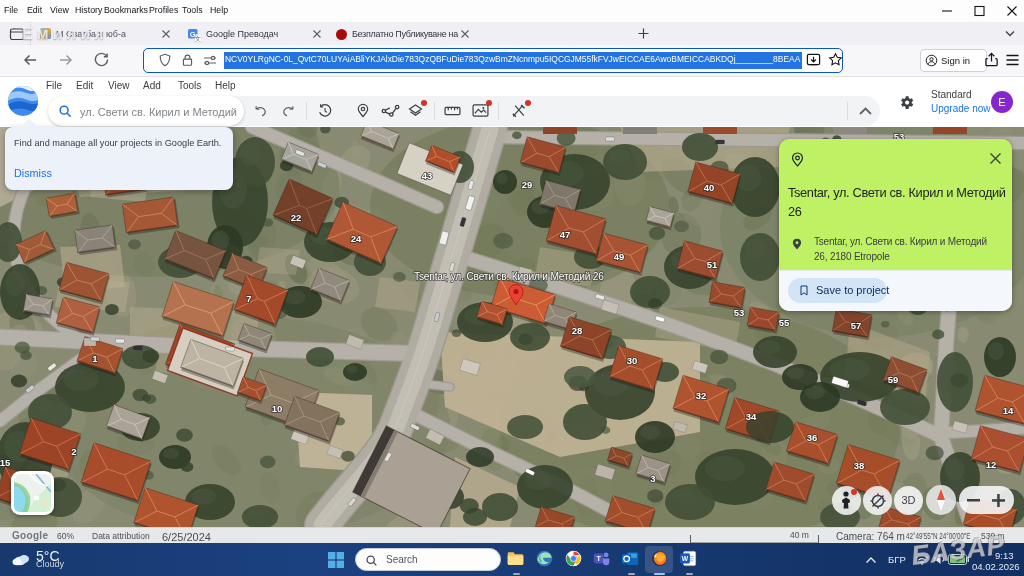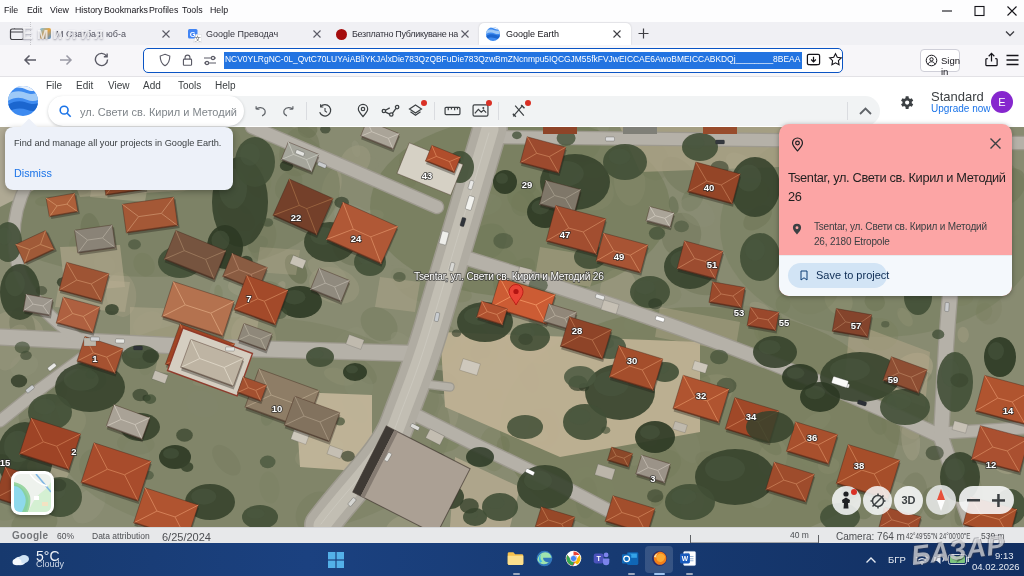--- a/index.html
+++ b/index.html
@@ -51,39 +51,20 @@
         <path d="M1.5,1.5 l7,7 M8.5,1.5 l-7,7" stroke="#5b5b66" stroke-width="1.1"></path>
       </svg>
  </div>
  <div class="abs" style="left:332px;top:2px;width:144px;height:20px">
    <div class="abs" style="left:4px;top:4.5px;width:11px;height:11px;border-radius:50%;background:#a50d0d"></div>
    <div class="abs" style="left:20px;top:5px;font-size:9px;color:#33333c;white-space:nowrap;overflow:hidden;width:106px;letter-spacing:-0.3px">Безплатно Публикуване на Об</div>
    <svg class="abs" style="left:128px;top:5px" width="10" height="10" viewBox="0 0 10 10">
         <path d="M1.5,1.5 l7,7 M8.5,1.5 l-7,7" stroke="#5b5b66" stroke-width="1.1"></path>
       </svg>
  </div>
- <div class="abs" style="left:479px;top:1px;width:152px;height:22px;background:#ffffff;border-radius:5px 5px 0 0;box-shadow:0 0 2px rgba(0,0,0,0.18)">
-   <svg width="14" height="14" viewBox="0 0 24 24" style="position:absolute;left:7px;top:4px">
-        <defs>
-          <clipPath id="gctab">
-            <circle cx="12" cy="12" r="12"></circle>
-          </clipPath>
-        </defs>
-        <circle cx="12" cy="12" r="12" fill="#3d8af0"></circle>
-        <g clip-path="url(#gctab)">
-          <path d="M-3,5 C3,1 9,0 15,3 C19,5 24,4 27,2 L27,-4 L-4,-4 Z" fill="#e8f1fc"></path>
-          <path d="M-3,14 C3,9 9,8 15,11 C20,13 24,12 27,9 L27,4 C22,7 18,7 13,5 C7,3 1,5 -3,9 Z" fill="#9ec9f7"></path>
-          <path d="M-4,24 C2,18 9,17 15,19 C20,21 24,20 28,17 L28,12 C23,15 19,15 14,13 C8,11 1,13 -4,18 Z" fill="#1b66cf"></path>
-        </g>
-      </svg>
-   <div class="abs" style="left:27px;top:6px;font-size:9px;color:#15141a;white-space:nowrap">Google Earth</div>
-   <svg class="abs" style="left:133px;top:6px" width="10" height="10" viewBox="0 0 10 10">
-        <path d="M1.5,1.5 l7,7 M8.5,1.5 l-7,7" stroke="#3f3f44" stroke-width="1.1"></path>
-      </svg>
- </div>
  <svg class="abs" style="left:637px;top:5px" width="13" height="13" viewBox="0 0 13 13">
       <path d="M6.5,1.5 v10 M1.5,6.5 h10" stroke="#3f3f44" stroke-width="1.2"></path>
     </svg>
  <svg class="abs" style="left:1004px;top:7px" width="12" height="10" viewBox="0 0 12 10">
       <path d="M2,2.5 l4,4 4,-4" fill="none" stroke="#3f3f44" stroke-width="1.3"></path>
     </svg>
  <div class="abs" style="left:22px;top:3px;font-size:16px;font-weight:bold;color:rgba(255,255,255,0.72);letter-spacing:4px;text-shadow:0 1px 2px rgba(130,130,145,0.7)">Емилия</div>
 </div>
 <div class="abs" style="left:0;top:45px;width:1024px;height:32px;background:#f7f6f9;border-bottom:1px solid #e3e2e6"></div>
  <svg class="abs" style="left:22px;top:52px" width="16" height="16" viewBox="0 0 16 16" fill="none" stroke="#5b5b66" stroke-width="1.5">
@@ -112,21 +93,21 @@
  <div class="abs" style="left:224px;top:51.5px;width:578px;height:17px;background:#2374e1;overflow:hidden">
     <span style="position:absolute;left:1px;top:2.2px;font-size:9.3px;color:#fff;white-space:nowrap;transform:scaleX(0.908);transform-origin:0 0">NCV0YLRgNC-0L_QvtC70LUYAiABliYKJAlxDie783QzQBFuDie783QzwBmZNcnmpu5IQCGJM55fkFVJwEICCAE6AwoBMEICCABKDQj________8BEAA</span>
   </div>
  <svg class="abs" style="left:806px;top:52px" width="15" height="15" viewBox="0 0 16 16" fill="none" stroke="#15141a" stroke-width="1.3">
     <rect x="1.5" y="2.5" width="13" height="11" rx="1.5"></rect>
     <path d="M8,5 v5 M5.5,8 L8,10.5 L10.5,8 M4.5,13.5 h7"></path>
   </svg>
  <svg class="abs" style="left:828px;top:52px" width="15" height="15" viewBox="0 0 16 16" fill="none" stroke="#15141a" stroke-width="1.2">
     <path d="M8,1.8 l1.9,3.9 4.3,0.6 -3.1,3 0.7,4.3 -3.8,-2 -3.8,2 0.7,-4.3 -3.1,-3 4.3,-0.6 Z"></path>
   </svg>
- <div class="abs" style="left:920px;top:49px;width:40px;height:23px;border:1px solid #cfcfd8;border-radius:4px;background:#fff">
+ <div class="abs" style="left:920px;top:49px;width:67px;height:23px;border:1px solid #cfcfd8;border-radius:4px;background:#fff">
    <svg style="position:absolute;left:4px;top:4px" width="13" height="13" viewBox="0 0 16 16" fill="none" stroke="#15141a" stroke-width="1.2">
       <circle cx="8" cy="8" r="6.5"></circle>
       <circle cx="8" cy="6.5" r="2"></circle>
       <path d="M3.5,13 C4.5,10.5 6,9.5 8,9.5 C10,9.5 11.5,10.5 12.5,13"></path>
     </svg>
    <span style="position:absolute;left:20px;top:5px;font-size:9.5px;color:#15141a">Sign in</span>
  </div>
  <svg class="abs" style="left:984px;top:52px" width="15" height="15" viewBox="0 0 16 16" fill="none" stroke="#15141a" stroke-width="1.3">
     <path d="M8,10 V2 M5,4.5 L8,1.5 L11,4.5"></path>
     <path d="M4,7 H3 a1,1 0 0 0 -1,1 v5.5 a1,1 0 0 0 1,1 h10 a1,1 0 0 0 1,-1 V8 a1,1 0 0 0 -1,-1 h-1"></path>
@@ -210,21 +191,21 @@
       <path d="M3.5,16 l4.5,4.5 M16,3 l5,5" stroke-width="2.2"></path>
     </svg>
  <div class="abs" style="left:525px;top:23px;width:6px;height:6px;border-radius:50%;background:#d93025"></div>
  <div class="abs" style="left:847px;top:25px;width:1px;height:18px;background:#dadce0"></div>
  <svg class="abs" style="left:858px;top:29px" width="15" height="10" viewBox="0 0 15 10">
       <path d="M2,8 L7.5,2.5 L13,8" fill="none" stroke="#5f6368" stroke-width="1.8"></path>
     </svg>
  <svg class="abs" style="left:898px;top:17px" width="17" height="17" viewBox="0 0 24 24" fill="#3c4043">
       <path d="M19.4,13 a7.5,7.5 0 0 0 0,-2 l2.1,-1.6 -2,-3.5 -2.5,1 a7.5,7.5 0 0 0 -1.7,-1 L14.9,3 h-4 l-0.4,2.9 a7.5,7.5 0 0 0 -1.7,1 l-2.5,-1 -2,3.5 L6.4,11 a7.5,7.5 0 0 0 0,2 l-2.1,1.6 2,3.5 2.5,-1 a7.5,7.5 0 0 0 1.7,1 l0.4,2.9 h4 l0.4,-2.9 a7.5,7.5 0 0 0 1.7,-1 l2.5,1 2,-3.5 Z M12.9,15 a3,3 0 1 1 0,-6 3,3 0 0 1 0,6 Z"></path>
     </svg>
- <div class="abs" style="left:931px;top:12px;font-size:13px;color:#3c4043">Standard</div>
+ <div class="abs" style="left:931px;top:12px;font-size:10px;color:#3c4043">Standard</div>
  <div class="abs" style="left:931px;top:26px;font-size:10px;color:#1a73e8">Upgrade now</div>
  <div class="abs" style="left:991px;top:14px;width:22px;height:22px;border-radius:50%;background:#8627ce;color:#fff;font-size:11px;text-align:center;line-height:22px">E</div>
 </div>
 <svg id="map" width="1024" height="400" viewBox="0 0 1024 400" style="position:absolute;left:0;top:127px" font-family="Liberation Sans, sans-serif">
     <rect x="0" y="0" width="1024" height="400" fill="#888b71"></rect>
 <ellipse cx="331.6" cy="60.3" rx="19.0" ry="9.2" fill="#b0a88c" fill-opacity="0.28" transform="rotate(105 331.6 60.3)"></ellipse>
 <ellipse cx="931.5" cy="85.9" rx="7.7" ry="4.9" fill="#9c9a80" fill-opacity="0.28" transform="rotate(76 931.5 85.9)"></ellipse>
 <ellipse cx="846.7" cy="49.5" rx="10.5" ry="7.7" fill="#6e7557" fill-opacity="0.45" transform="rotate(71 846.7 49.5)"></ellipse>
 <ellipse cx="999.7" cy="18.6" rx="23.2" ry="13.4" fill="#8f927a" fill-opacity="0.44" transform="rotate(103 999.7 18.6)"></ellipse>
 <ellipse cx="573.7" cy="272.8" rx="8.1" ry="5.7" fill="#9c9a80" fill-opacity="0.38" transform="rotate(99 573.7 272.8)"></ellipse>
@@ -1333,21 +1314,21 @@
 <g transform="translate(516,178)">
       <path d="M0,0 C-2.5,-5 -7,-8.5 -7,-13.5 A7,7 0 1 1 7,-13.5 C7,-8.5 2.5,-5 0,0 Z" fill="#ea4335" stroke="#b31412" stroke-width="0.8"></path>
       <circle cx="0" cy="-13.5" r="2.6" fill="#b31412"></circle>
     </g>
   </svg>
 <div class="abs" style="left:5px;top:127px;width:228px;height:63px;background:#edf1f9;border-radius:8px;box-shadow:0 2px 6px rgba(0,0,0,0.3);z-index:5">
  <div style="position:absolute;left:18px;top:-6px;width:12px;height:12px;background:#edf1f9;transform:rotate(45deg)"></div>
  <div style="position:absolute;left:9px;top:11px;font-size:9.2px;color:#3c4043;white-space:nowrap">Find and manage all your projects in Google Earth.</div>
  <div style="position:absolute;left:9px;top:40px;font-size:10.8px;color:#1a73e8">Dismiss</div>
 </div>
-<div class="abs" style="left:779px;top:124px;width:233px;height:172px;background:#fca5a5;border-radius:10px;box-shadow:0 1px 5px rgba(0,0,0,0.35);z-index:5">
+<div class="abs" style="left:779px;top:139px;width:233px;height:172px;background:#bef264;border-radius:10px;box-shadow:0 1px 5px rgba(0,0,0,0.35);z-index:5">
  <svg style="position:absolute;left:10px;top:12px" width="17" height="17" viewBox="0 0 24 24" fill="none" stroke="#202124" stroke-width="1.7">
       <path d="M12,21 C8,16.5 5,13.5 5,9.8 A7,7 0 0 1 19,9.8 C19,13.5 16,16.5 12,21 Z"></path>
       <circle cx="12" cy="9.8" r="2.6"></circle>
     </svg>
  <svg style="position:absolute;left:210px;top:13px" width="13" height="13" viewBox="0 0 13 13">
       <path d="M1.5,1.5 l10,10 M11.5,1.5 l-10,10" stroke="#3c4043" stroke-width="1.4"></path>
     </svg>
  <div style="position:absolute;left:9px;top:44px;font-size:12.8px;letter-spacing:-0.35px;line-height:19px;color:#1f1f1f;white-space:nowrap">Tsentar, ул. Свети св. Кирил и Методий<br>26</div>
  <svg style="position:absolute;left:11px;top:98px" width="14" height="14" viewBox="0 0 24 24" fill="#3c4043">
       <path d="M12,21.5 C8,16.5 5,13.5 5,9.8 A7,7 0 0 1 19,9.8 C19,13.5 16,16.5 12,21.5 Z M12,12.3 a2.5,2.5 0 1 0 0,-5 2.5,2.5 0 0 0 0,5 Z"></path>
@@ -1366,21 +1347,21 @@
       <path d="M6,6.5 L2,9 L2.5,12 H4 L3.5,17.5 H8.5 L8,12 H9.5 L10,9 Z" fill="#202124"></path>
     </svg>
  <div style="position:absolute;left:19px;top:3px;width:6px;height:6px;border-radius:50%;background:#d93025"></div>
 </div>
 <div class="abs" style="z-index:4;left:863px;top:486px;width:29px;height:29px;border-radius:50%;background:rgba(248,249,250,0.85)">
  <svg style="position:absolute;left:5.5px;top:5.5px" width="18" height="18" viewBox="0 0 18 18" fill="none" stroke="#3c4043" stroke-width="1.5">
       <circle cx="9" cy="9" r="5.5"></circle>
       <path d="M9,1.5 v2.5 M9,14 v2.5 M1.5,9 h2.5 M14,9 h2.5 M3.5,14.5 L14.5,3.5"></path>
     </svg>
 </div>
-<div class="abs" style="z-index:4;left:894px;top:486px;width:29px;height:29px;border-radius:50%;background:rgba(248,249,250,0.88);text-align:center;font-size:11px;font-weight:bold;color:#3c4043;line-height:29px">3D</div>
+<div class="abs" style="z-index:4;left:894px;top:486px;width:29px;height:29px;border-radius:50%;background:rgba(248,249,250,0.88);text-align:center;font-size:11px;font-weight:normal;color:#3c4043;line-height:29px">3D</div>
 <div class="abs" style="z-index:4;left:926px;top:485px;width:30px;height:30px;border-radius:50%;background:rgba(235,236,237,0.85)">
  <svg style="position:absolute;left:9px;top:3px" width="12" height="24" viewBox="0 0 12 24">
       <path d="M6,1 L10,12 H2 Z" fill="#e8503a"></path>
       <path d="M6,23 L10,12 H2 Z" fill="#fdfdfd"></path>
     </svg>
 </div>
 <div class="abs" style="z-index:4;left:959px;top:486px;width:55px;height:28px;border-radius:14px;background:rgba(248,249,250,0.88)">
  <svg style="position:absolute;left:8px;top:13px" width="13" height="2.5" viewBox="0 0 13 2.5">
       <rect width="13" height="2.5" fill="#3c4043"></rect>
     </svg>
@@ -1421,20 +1402,27 @@
       <ellipse cx="5" cy="10" rx="4.5" ry="3.2" fill="#f5f9fd"></ellipse>
     </svg>
  <div style="position:absolute;left:36px;top:5px;font-size:14px;color:#eef2f8">5°C</div>
  <div style="position:absolute;left:36px;top:16px;font-size:9px;color:#cfd8e6">Cloudy</div>
  <svg style="position:absolute;left:328px;top:9px" width="16" height="16" viewBox="0 0 16 16">
       <rect width="7.4" height="7.4" fill="#53b0e8"></rect>
       <rect x="8.6" width="7.4" height="7.4" fill="#53b0e8"></rect>
       <rect y="8.6" width="7.4" height="7.4" fill="#53b0e8"></rect>
       <rect x="8.6" y="8.6" width="7.4" height="7.4" fill="#53b0e8"></rect>
     </svg>
+ <div style="position:absolute;left:355px;top:5px;width:146px;height:23px;border-radius:12px;background:#fdfdfd;border:1px solid #c8cdd4">
+   <svg style="position:absolute;left:9px;top:5px" width="13" height="13" viewBox="0 0 16 16" fill="none" stroke="#444a52" stroke-width="1.6">
+        <circle cx="7" cy="7" r="4.5"></circle>
+        <path d="M10.5,10.5 L14,14"></path>
+      </svg>
+   <span style="position:absolute;left:30px;top:4.5px;font-size:10px;color:#51565e">Search</span>
+ </div>
  <svg style="position:absolute;left:507px;top:7px" width="17" height="17" viewBox="0 0 24 24">
       <path d="M1,5 a2,2 0 0 1 2,-2 h6 l2.5,3 H21 a2,2 0 0 1 2,2 v11 a2,2 0 0 1 -2,2 H3 a2,2 0 0 1 -2,-2 Z" fill="#f7c14c"></path>
       <path d="M1,8 H23 V19 a2,2 0 0 1 -2,2 H3 a2,2 0 0 1 -2,-2 Z" fill="#fcdf8d"></path>
     </svg>
     <svg style="position:absolute;left:536px;top:7px" width="17" height="17" viewBox="0 0 24 24">
       <circle cx="12" cy="12" r="11" fill="#3277bc"></circle>
       <path d="M2,14 C3,7 8,3 13,3 C19,3 22,8 22,11 L10,11 C10,15 14,18 18,17 C14,22 5,21 2,14 Z" fill="#9fe3ae"></path>
       <path d="M6,18 C3,14 4,8 8,5 C5,9 6,14 9,16 Z" fill="#3db5e8"></path>
     </svg>
     <svg style="position:absolute;left:565px;top:7px" width="17" height="17" viewBox="0 0 24 24">

